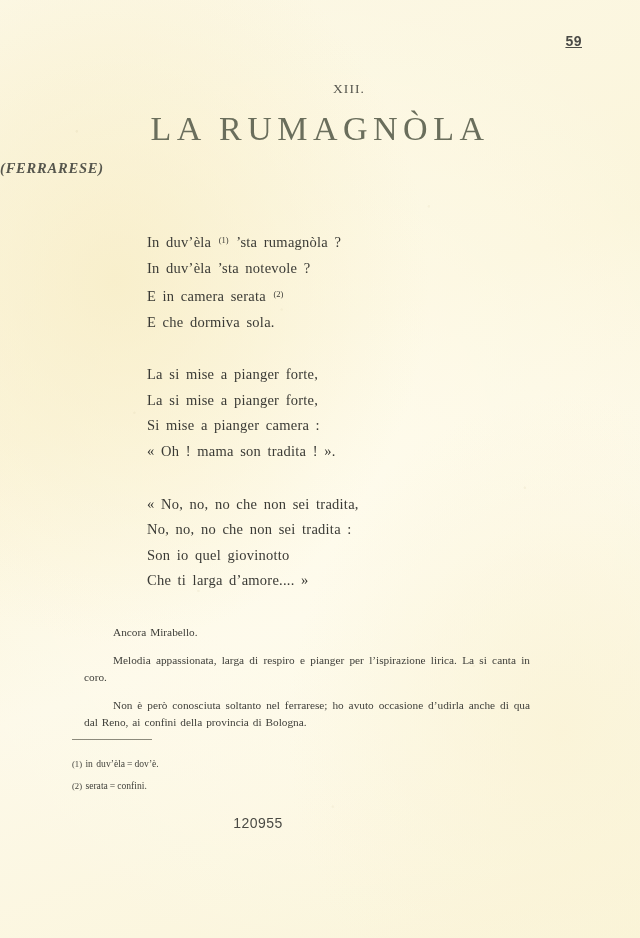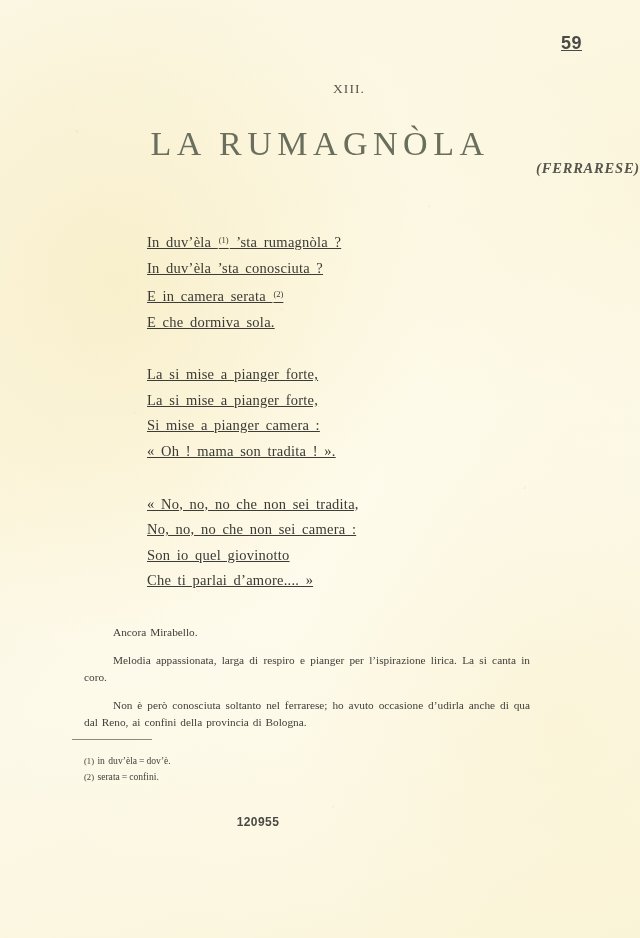--- a/index.html
+++ b/index.html
@@ -39,21 +39,21 @@
       radial-gradient(circle at 74% 71%, rgba(170,150,104,0.13) 0 1px, transparent 1.5px),
       radial-gradient(circle at 44% 33%, rgba(170,150,104,0.12) 0 1px, transparent 1.5px);
   }
 
   
   .folio {
     position: absolute;
     top: 33px;
     right: 58px;
     font-family: "Liberation Sans", "DejaVu Sans", sans-serif;
-    font-size: 18px;
+    font-size: 14px;
     font-weight: 700;
     letter-spacing: 0.5px;
     color: #4a4a46;
     text-decoration: underline;
   }
 
   
   .chapnum {
     position: absolute;
     top: 81px;
@@ -69,45 +69,44 @@
   .maintitle {
     position: absolute;
     top: 110px;
     left: 0;
     width: 640px;
     text-align: center;
     font-size: 34px;
     letter-spacing: 5.5px;
     color: #6a6e5c;
     white-space: nowrap;
-    margin-top: 15px;
   }
 
   .subtitle {
     position: absolute;
     top: 160px;
     left: 0;
     width: 640px;
-    text-align: right;
+    text-align: left;
     font-size: 14.5px;
     font-style: italic;
     font-weight: 700;
     letter-spacing: 0.8px;
     color: #56564d;
   }
 
   
   #poem {
     position: absolute;
     top: 228px;
     left: 147px;
     width: 360px;
   }
 
-  .stanza { margin: 0 0 27px 0; text-decoration: underline; }
+  .stanza { margin: 0 0 27px 0; }
   .stanza:last-child { margin-bottom: 0; }
 
   .verse {
     font-size: 14.5px;
     line-height: 25.6px;
     word-spacing: 2.6px;
     letter-spacing: 0.25px;
     color: #3a3a35;
     white-space: nowrap;
   }
@@ -144,42 +143,42 @@
     top: 739px;
     left: 72px;
     width: 80px;
     height: 0;
     border-top: 1px solid #8c8a7c;
   }
 
   #footnotes {
     position: absolute;
     top: 753px;
-    left: 84px;
+    left: 72px;
     width: 300px;
     font-size: 9.6px;
-    line-height: 16px;
+    line-height: 22px;
     color: #42423c;
     word-spacing: 1px;
   }
 
   #footnotes .fnline { white-space: nowrap; }
   #footnotes .fnmark { font-size: 8.6px; }
   #footnotes .eq { padding: 0 2px; }
 
   
   .signature {
     position: absolute;
     top: 815px;
     left: 0;
     width: 516px;
     text-align: center;
     font-family: "Liberation Sans", "DejaVu Sans", sans-serif;
-    font-size: 12px;
-    font-weight: 700;
+    font-size: 14px;
+    font-weight: 400;
     letter-spacing: 0.45px;
     color: #4a4a44;
   }
 </style>
 </head>
 <body>
 
 <div id="page">
 
   <div id="grain"></div>
@@ -187,37 +186,37 @@
   <div class="folio">59</div>
 
   <div class="chapnum">XIII.</div>
   <div class="maintitle">LA RUMAGNÒLA</div>
   <div class="subtitle">(FERRARESE)</div>
 
   <div id="poem">
 
     <div class="stanza">
       <div class="verse"><span>In duv’èla </span><span class="fnref">(1)</span><span> ’sta rumagnòla ?</span></div>
-      <div class="verse"><span>In duv’èla ’sta conosciuta ?</span></div>
+      <div class="verse"><span>In duv’èla ’sta notevole ?</span></div>
       <div class="verse"><span>E in camera serata </span><span class="fnref">(2)</span></div>
       <div class="verse"><span>E che dormiva sola.</span></div>
     </div>
 
     <div class="stanza">
       <div class="verse"><span>La si mise a pianger forte,</span></div>
       <div class="verse"><span>La si mise a pianger forte,</span></div>
       <div class="verse"><span>Si mise a pianger camera :</span></div>
       <div class="verse"><span>« Oh ! mama son tradita ! ».</span></div>
     </div>
 
     <div class="stanza">
       <div class="verse"><span>« No, no, no che non sei tradita,</span></div>
-      <div class="verse"><span>No, no, no che non sei camera :</span></div>
+      <div class="verse"><span>No, no, no che non sei tradita :</span></div>
       <div class="verse"><span>Son io quel giovinotto</span></div>
-      <div class="verse"><span>Che ti parlai d’amore.... »</span></div>
+      <div class="verse"><span>Che ti larga d’amore.... »</span></div>
     </div>
 
   </div>
 
   <div id="prose">
     <p>Ancora Mirabello.</p>
     <p>Melodia appassionata, larga di respiro e pianger per l’ispirazione lirica. La si canta in coro.</p>
     <p>Non è però conosciuta soltanto nel ferrarese; ho avuto occasione d’udirla anche di qua dal Reno, ai confini della provincia di Bologna.</p>
   </div>
 

